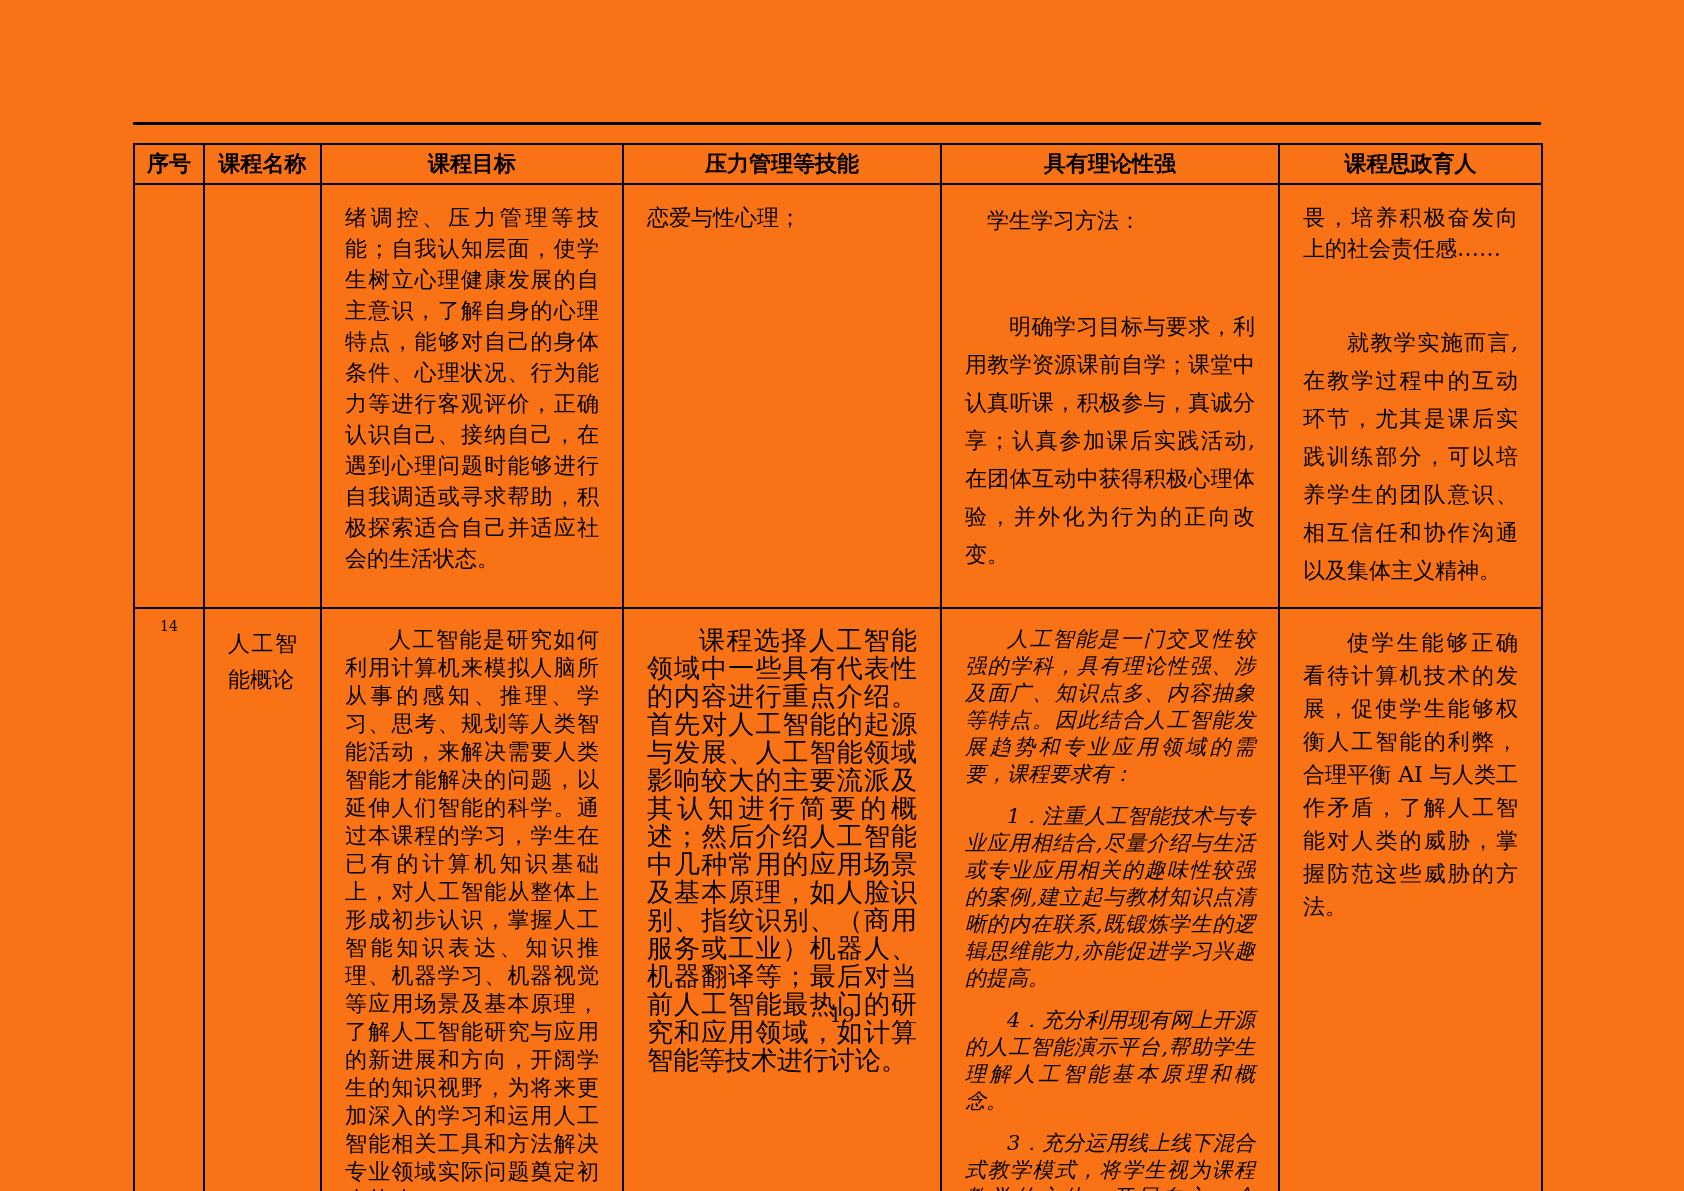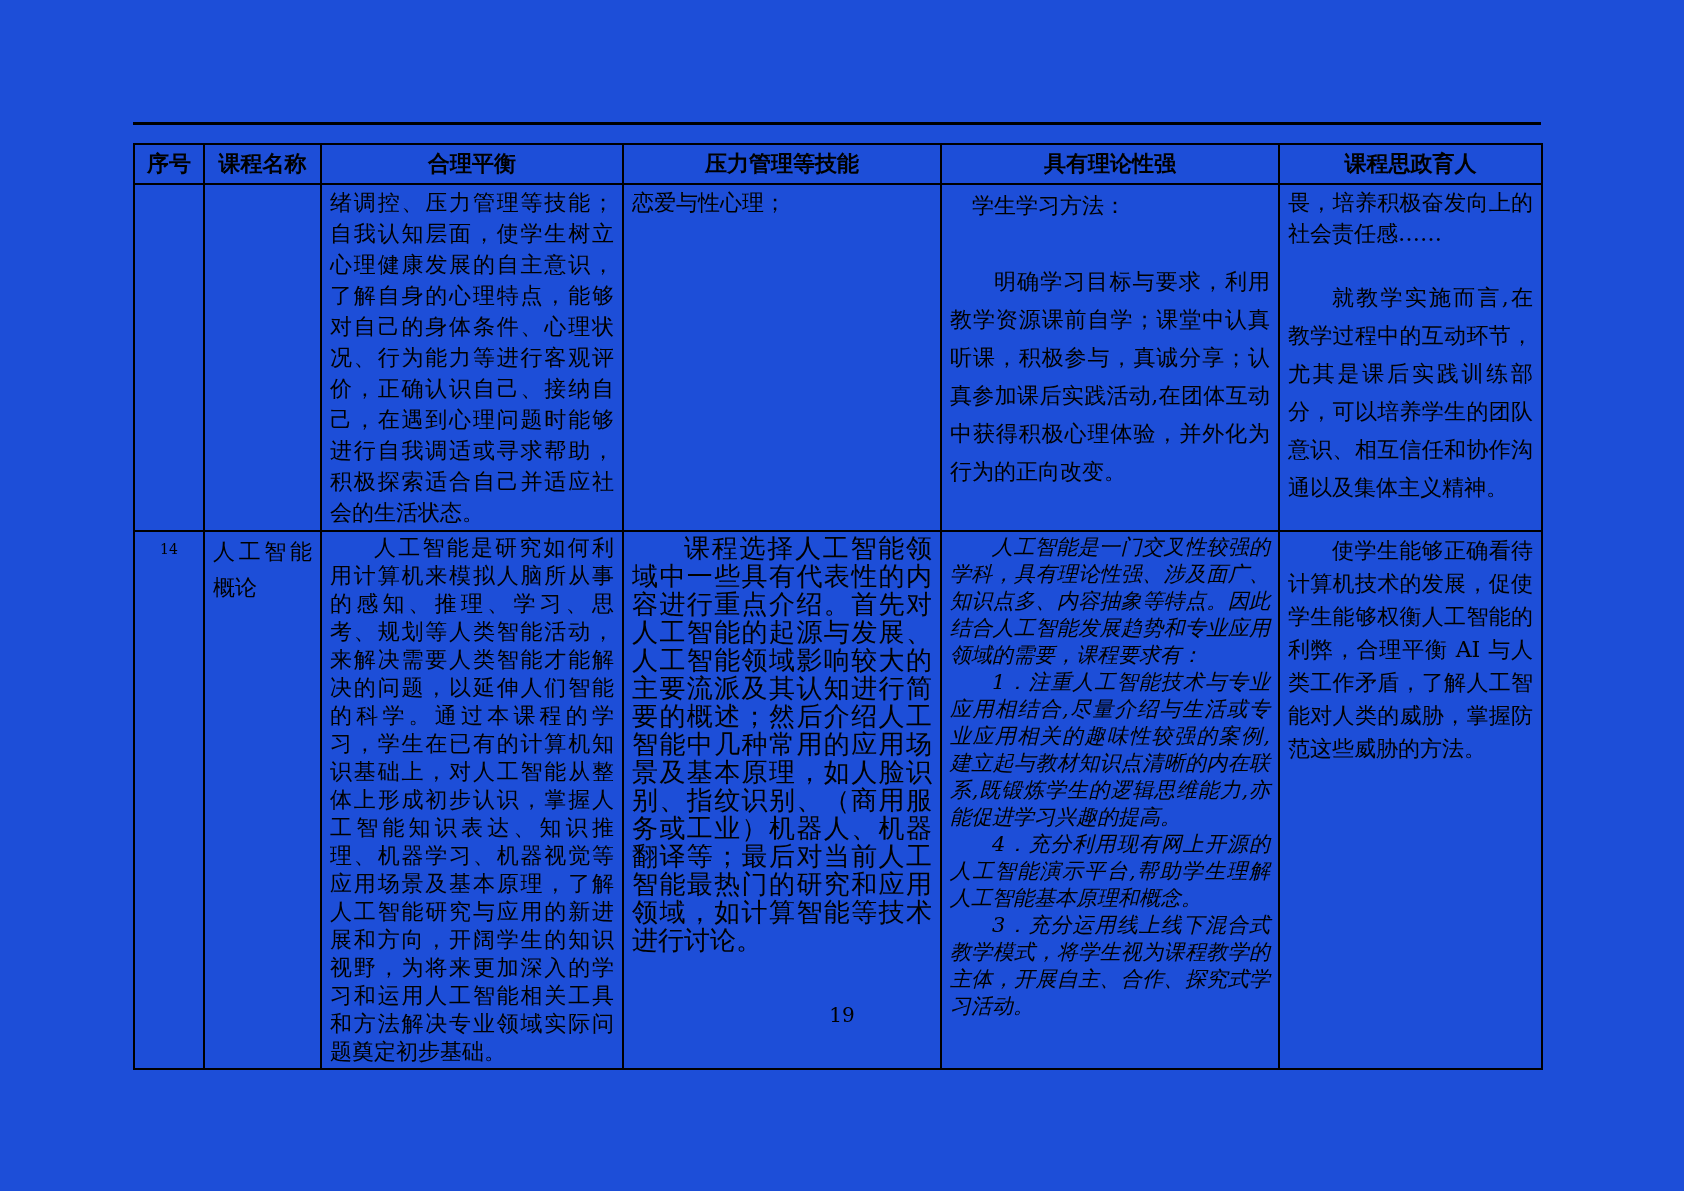--- a/index.html
+++ b/index.html
@@ -1,19 +1,19 @@
 <!DOCTYPE html>
 <html><head>
 <meta charset="utf-8">
 <style>
   html,body{margin:0;padding:0;background:#e8e8e8;}
   #page{
     position:relative;
     width:1684px;height:1191px;
-    background:#1d4ed8;
+    background:#f97316;
     font-family:"DejaVu Serif","Liberation Serif",serif;
     color:#000;
     overflow:hidden;
   }
   #header-rule{
     position:absolute;left:133px;top:122px;
     width:1408px;height:3px;background:#000;
   }
   #course-table{
     position:absolute;left:133px;top:143px;
@@ -32,21 +32,21 @@
     font-weight:bold;
     text-align:center;
     vertical-align:middle;
     padding:4px 2px;
     white-space:nowrap;
   }
   tr.header-row{height:40px;}
   tr.row-cont{height:314px;}
   tr.row-14{height:481px;}
   td p{
-    margin:0;
+    margin:15px;
     font-size:22px;
     text-align:justify;
     text-justify:inter-character;
     text-indent:2em;
     line-height:31px;
   }
   td.cell-seq{text-align:center;font-size:14px;line-height:30px;padding:4px 2px;}
   td.cell-name p{text-indent:0;line-height:36px;}
   
   td.cont p:first-child{text-indent:0;}
@@ -82,21 +82,21 @@
       <col style="width:117px">
       <col style="width:302px">
       <col style="width:318px">
       <col style="width:338px">
       <col style="width:263px">
     </colgroup>
     <tbody>
         <tr class="header-row">
       <th>序号</th>
       <th>课程名称</th>
-      <th>合理平衡</th>
+      <th>课程目标</th>
       <th>压力管理等技能</th>
       <th>具有理论性强</th>
       <th>课程思政育人</th>
     </tr>
     <tr class="row-cont">
       <td class="cell-seq"></td>
       <td class="cell-name"></td>
       <td class="cont c-goals-1">
             <p>绪调控、压力管理等技能；自我认知层面，使学生树立心理健康发展的自主意识，了解自身的心理特点，能够对自己的身体条件、心理状况、行为能力等进行客观评价，正确认识自己、接纳自己，在遇到心理问题时能够进行自我调适或寻求帮助，积极探索适合自己并适应社会的生活状态。</p>
           </td>

